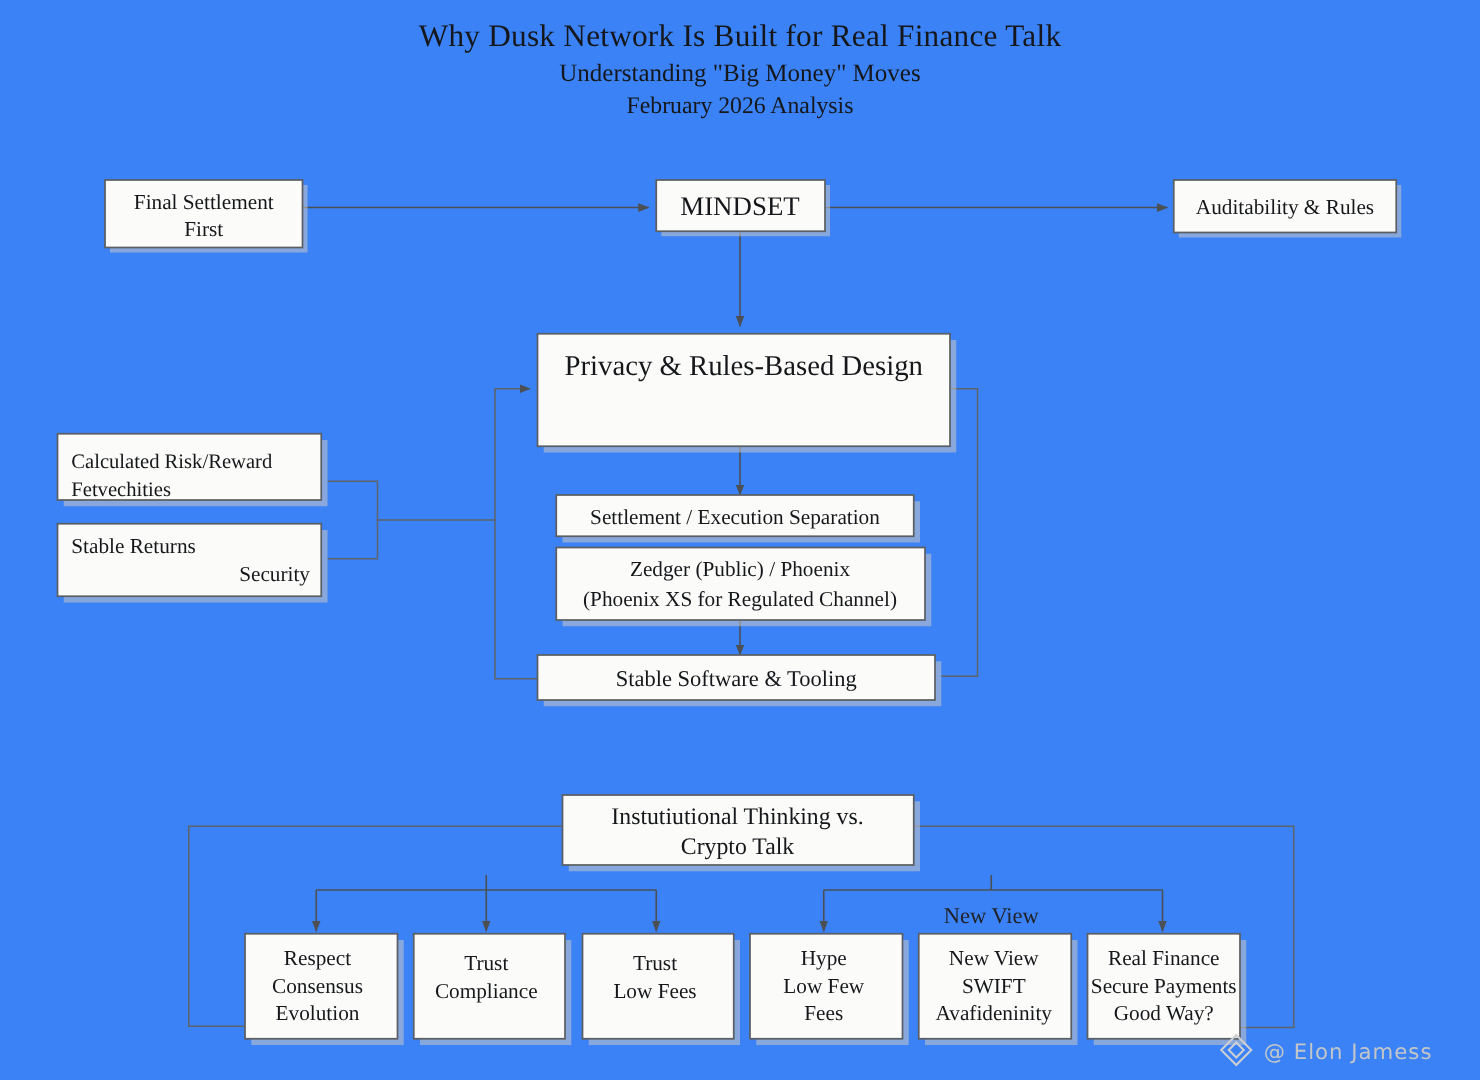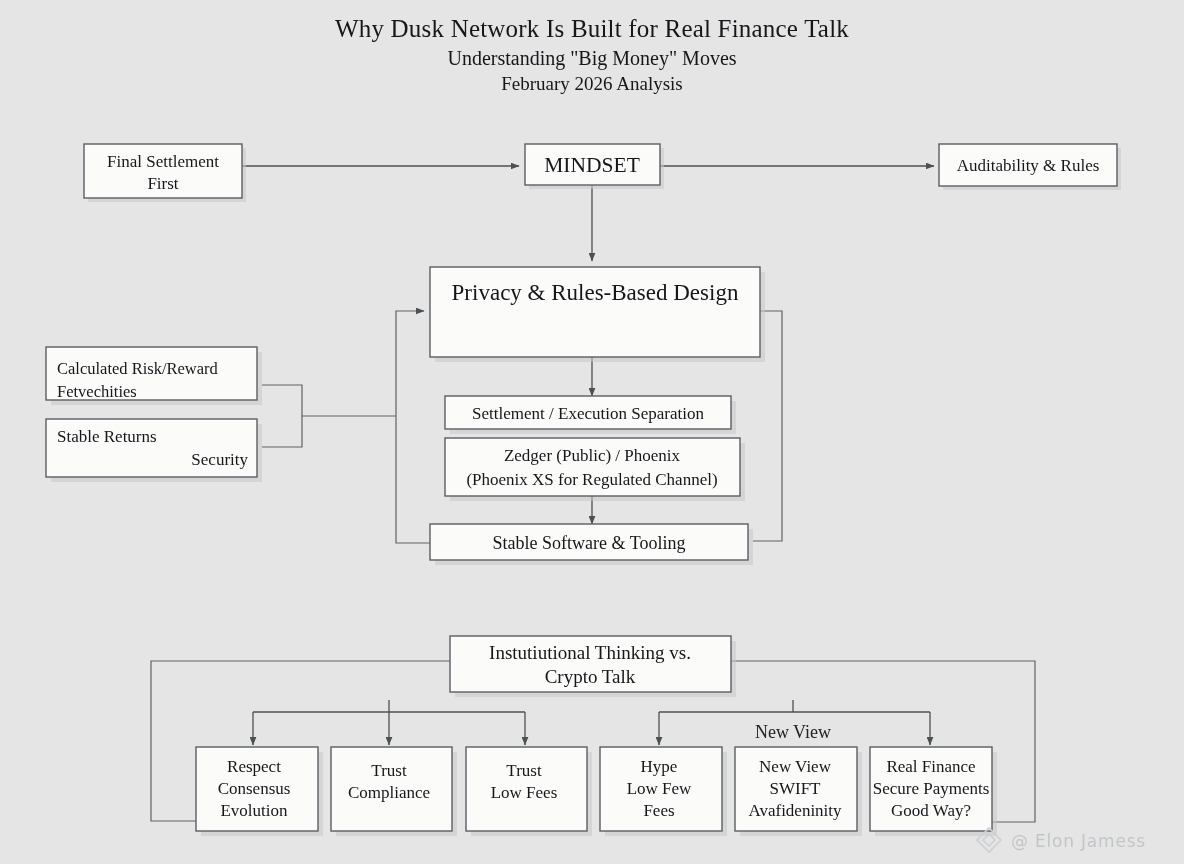--- a/index.html
+++ b/index.html
@@ -13,21 +13,21 @@
     height: 864px;
     font-family: "Liberation Serif", "DejaVu Serif", serif;
     color: #1a1a1a;
     overflow: hidden;
     position: relative;
   }
   #diagram-root {
     position: relative;
     width: 1184px;
     height: 864px;
-    background: #e5e5e5;
+    background: #3b82f6;
   }
   svg.canvas {
     position: absolute;
     left: 0;
     top: 0;
     width: 1184px;
     height: 864px;
   }
   .title-line-1 {
     font-size: 25px;

